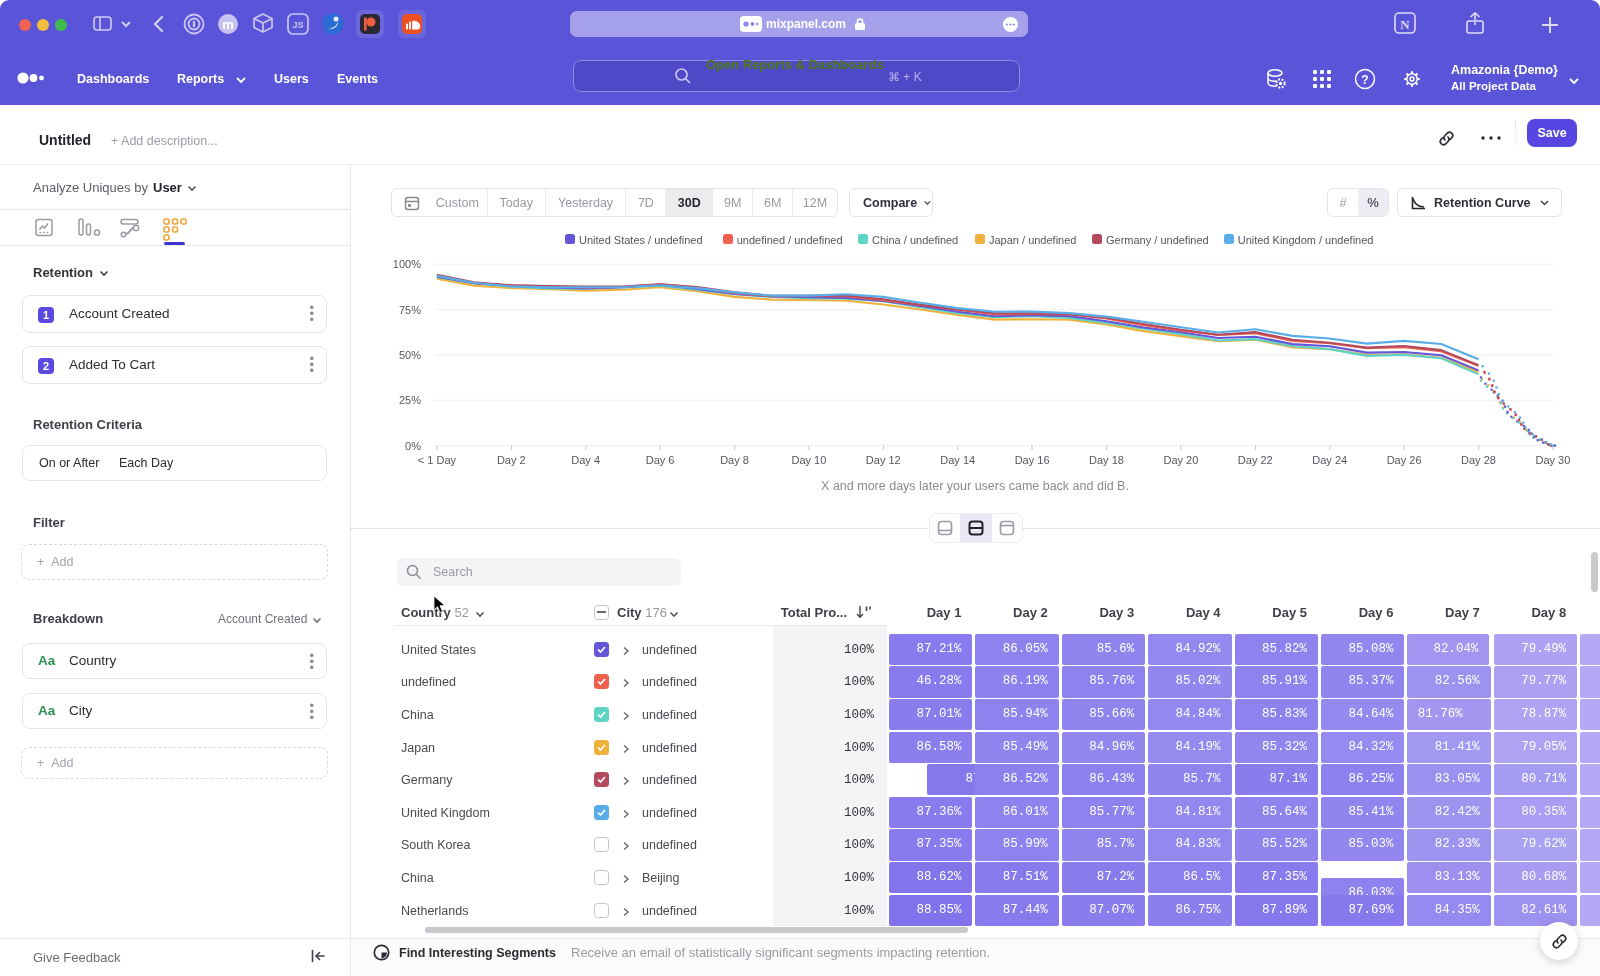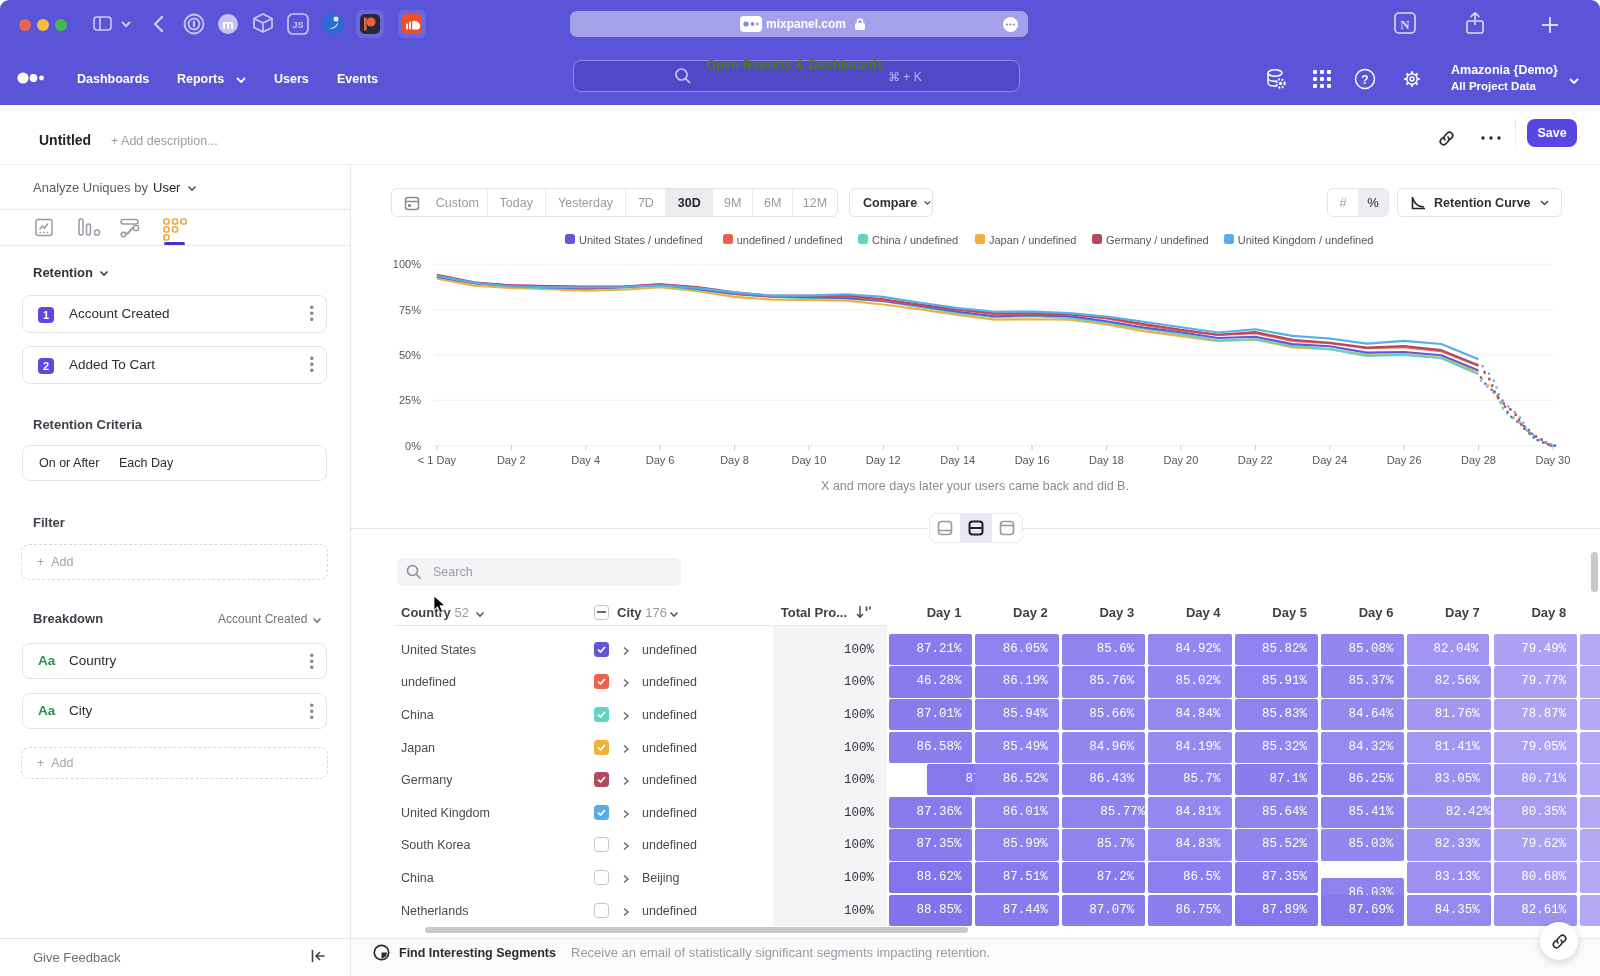--- a/index.html
+++ b/index.html
@@ -162,21 +162,21 @@
 <svg class="abs" style="left:1480px;top:30px" width="22" height="6" viewBox="0 0 22 6">
       <circle cx="3" cy="3" r="1.7" fill="#2b2b33"></circle>
       <circle cx="11" cy="3" r="1.7" fill="#2b2b33"></circle>
       <circle cx="19" cy="3" r="1.7" fill="#2b2b33"></circle>
     </svg>
 <div class="abs" style="left:1515px;top:15px;height:26px;border-left:1px dotted #d9d9df;"></div>
 <div class="abs" style="left:1527px;top:14px;width:50px;height:28px;background:#5746e2;border-radius:8px;color:#fff;font-size:12.5px;font-weight:600;text-align:center;line-height:28px;">Save</div>
 </div>
 <div class="sidebar">
     <div class="abs" style="left:33px;top:15px;font-size:13px;color:#5d5d66;">Analyze Uniques by</div>
-    <div class="abs" style="left:153px;top:15px;font-size:13px;font-weight:400;color:#23232b;">User</div>
+    <div class="abs" style="left:153px;top:15px;font-size:13px;font-weight:700;color:#23232b;">User</div>
     <svg class="abs" style="left:186px;top:19px" width="12" height="9" viewBox="0 0 12 9" fill="none" stroke="#55555e" stroke-width="1.6">
       <path d="M2.5 2.5 l3.5 3.5 3.5-3.5"></path>
     </svg>
     <div class="abs" style="left:0;top:44px;width:351px;border-top:1px dotted #d4d4da;"></div>
     <svg class="abs" style="left:33px;top:52px" width="160" height="26" viewBox="0 0 160 26">
 <g stroke="#9a9aa2" stroke-width="1.5" fill="none">
 <rect x="3" y="2.5" width="16" height="16" rx="2.5"></rect>
         <path d="M6.5 12.5 l3-3.5 2 2 3.5-4.5"></path>
         <path d="M7 15.5 h.5 M10.5 15.5 h.5 M14 15.5 h.5" stroke-linecap="round"></path>
 <rect x="46" y="2" width="4" height="16" rx="2"></rect>
@@ -558,21 +558,21 @@
     <path d="M2 1.5 l4 3.5-4 3.5"></path>
   </svg>
 <div class="rowtxt" style="left:642px;top:698.9px;">undefined</div>
 <div class="rowtxt mono" style="left:760px;top:698.9px;width:114px;text-align:right;font-size:12.5px;color:#33333b;">100%</div>
 <div class="cell" style="left:889.0px;top:698.9px;width:83.4px;background:rgb(138,124,237);padding-right:11px;">87.01%</div>
 <div class="cell" style="left:975.4px;top:698.9px;width:83.4px;background:rgb(143,130,238);padding-right:11px;">85.94%</div>
 <div class="cell" style="left:1061.8px;top:698.9px;width:83.4px;background:rgb(144,131,238);padding-right:11px;">85.66%</div>
 <div class="cell" style="left:1148.2px;top:698.9px;width:83.4px;background:rgb(148,135,239);padding-right:11px;">84.84%</div>
 <div class="cell" style="left:1234.6px;top:698.9px;width:83.4px;background:rgb(144,130,238);padding-right:11px;">85.83%</div>
 <div class="cell" style="left:1321.0px;top:698.9px;width:83.4px;background:rgb(149,136,239);padding-right:11px;">84.64%</div>
-<div class="cell" style="left:1407.4px;top:698.9px;width:83.4px;background:rgb(162,150,241);padding-right:11px;">81.76%</div>
+<div class="cell" style="left:1407.4px;top:698.9px;width:83.4px;background:rgb(162,150,241);padding-right:28px;">81.76%</div>
 <div class="cell" style="left:1493.8px;top:698.9px;width:83.4px;background:rgb(175,164,243);padding-right:11px;">78.87%</div>
 <div class="cell" style="left:1580.2px;top:698.9px;width:19.8px;background:rgb(179,169,244);border-radius:2px 0 0 2px;"></div>
 <div class="rowtxt" style="left:401px;top:731.5px;">Japan</div>
 <div class="chk" style="left:594px;top:739.5px;background:#f0b13c;"></div>
 <svg class="abs" style="left:596px;top:742.5px" width="11" height="9" viewBox="0 0 11 9" fill="none" stroke="#fff" stroke-width="1.7">
     <path d="M2 4.5 l2.5 2.5 4.5-5"></path>
   </svg>
 <svg class="abs" style="left:622px;top:743.5px" width="8" height="10" viewBox="0 0 8 10" fill="none" stroke="#6b6b74" stroke-width="1.5">
     <path d="M2 1.5 l4 3.5-4 3.5"></path>
   </svg>
@@ -611,25 +611,25 @@
 <svg class="abs" style="left:596px;top:807.7px" width="11" height="9" viewBox="0 0 11 9" fill="none" stroke="#fff" stroke-width="1.7">
     <path d="M2 4.5 l2.5 2.5 4.5-5"></path>
   </svg>
 <svg class="abs" style="left:622px;top:808.7px" width="8" height="10" viewBox="0 0 8 10" fill="none" stroke="#6b6b74" stroke-width="1.5">
     <path d="M2 1.5 l4 3.5-4 3.5"></path>
   </svg>
 <div class="rowtxt" style="left:642px;top:796.7px;">undefined</div>
 <div class="rowtxt mono" style="left:760px;top:796.7px;width:114px;text-align:right;font-size:12.5px;color:#33333b;">100%</div>
 <div class="cell" style="left:889.0px;top:796.7px;width:83.4px;background:rgb(137,123,237);padding-right:11px;">87.36%</div>
 <div class="cell" style="left:975.4px;top:796.7px;width:83.4px;background:rgb(143,129,238);padding-right:11px;">86.01%</div>
-<div class="cell" style="left:1061.8px;top:796.7px;width:83.4px;background:rgb(144,130,238);">85.77%</div>
+<div class="cell" style="left:1061.8px;top:796.7px;width:83.4px;background:rgb(144,130,238);padding-right:11px;">85.77%</div>
 <div class="cell" style="left:1148.2px;top:796.7px;width:83.4px;background:rgb(148,135,239);padding-right:11px;">84.81%</div>
 <div class="cell" style="left:1234.6px;top:796.7px;width:83.4px;background:rgb(144,131,238);padding-right:11px;">85.64%</div>
 <div class="cell" style="left:1321.0px;top:796.7px;width:83.4px;background:rgb(145,132,238);padding-right:11px;">85.41%</div>
-<div class="cell" style="left:1407.4px;top:796.7px;width:83.4px;background:rgb(159,147,240);">82.42%</div>
+<div class="cell" style="left:1407.4px;top:796.7px;width:83.4px;background:rgb(159,147,240);padding-right:11px;">82.42%</div>
 <div class="cell" style="left:1493.8px;top:796.7px;width:83.4px;background:rgb(168,157,242);padding-right:11px;">80.35%</div>
 <div class="cell" style="left:1580.2px;top:796.7px;width:19.8px;background:rgb(179,169,244);border-radius:2px 0 0 2px;"></div>
 <div class="rowtxt" style="left:401px;top:829.3px;">South Korea</div>
 <div class="chk" style="left:594px;top:837.3px;background:#fff;border:1px solid #c4c4cb;"></div>
 <svg class="abs" style="left:622px;top:841.3px" width="8" height="10" viewBox="0 0 8 10" fill="none" stroke="#6b6b74" stroke-width="1.5">
     <path d="M2 1.5 l4 3.5-4 3.5"></path>
   </svg>
 <div class="rowtxt" style="left:642px;top:829.3px;">undefined</div>
 <div class="rowtxt mono" style="left:760px;top:829.3px;width:114px;text-align:right;font-size:12.5px;color:#33333b;">100%</div>
 <div class="cell" style="left:889.0px;top:829.3px;width:83.4px;background:rgb(137,123,237);padding-right:11px;">87.35%</div>

